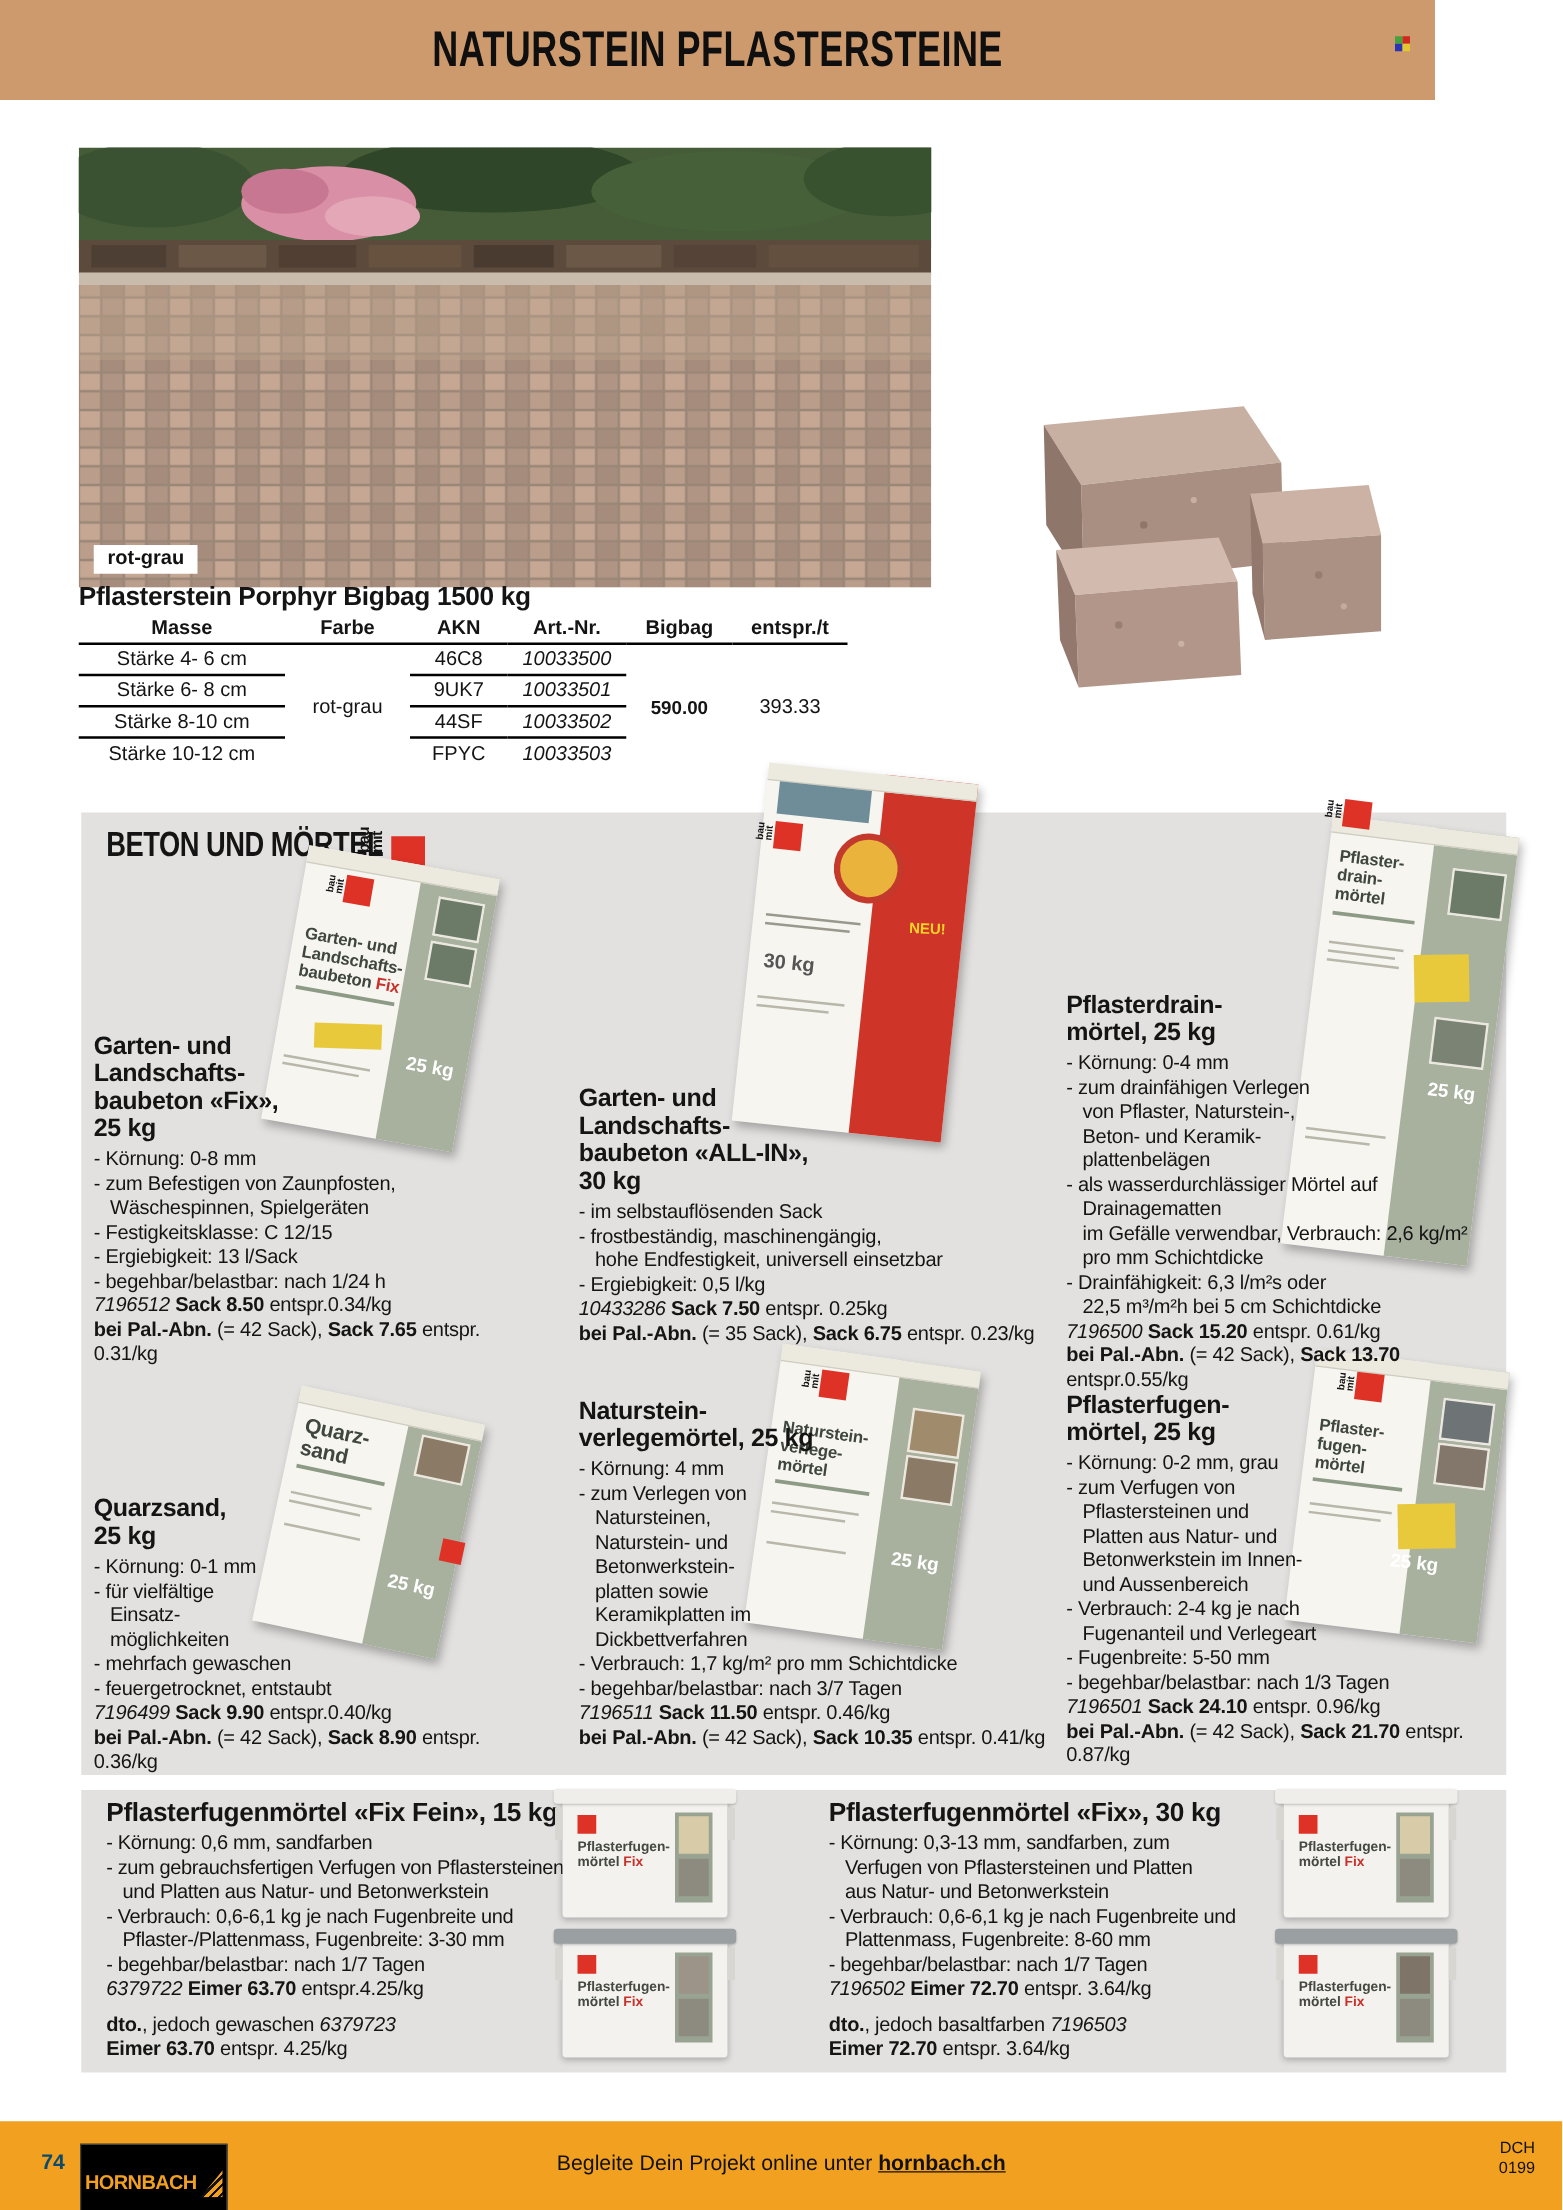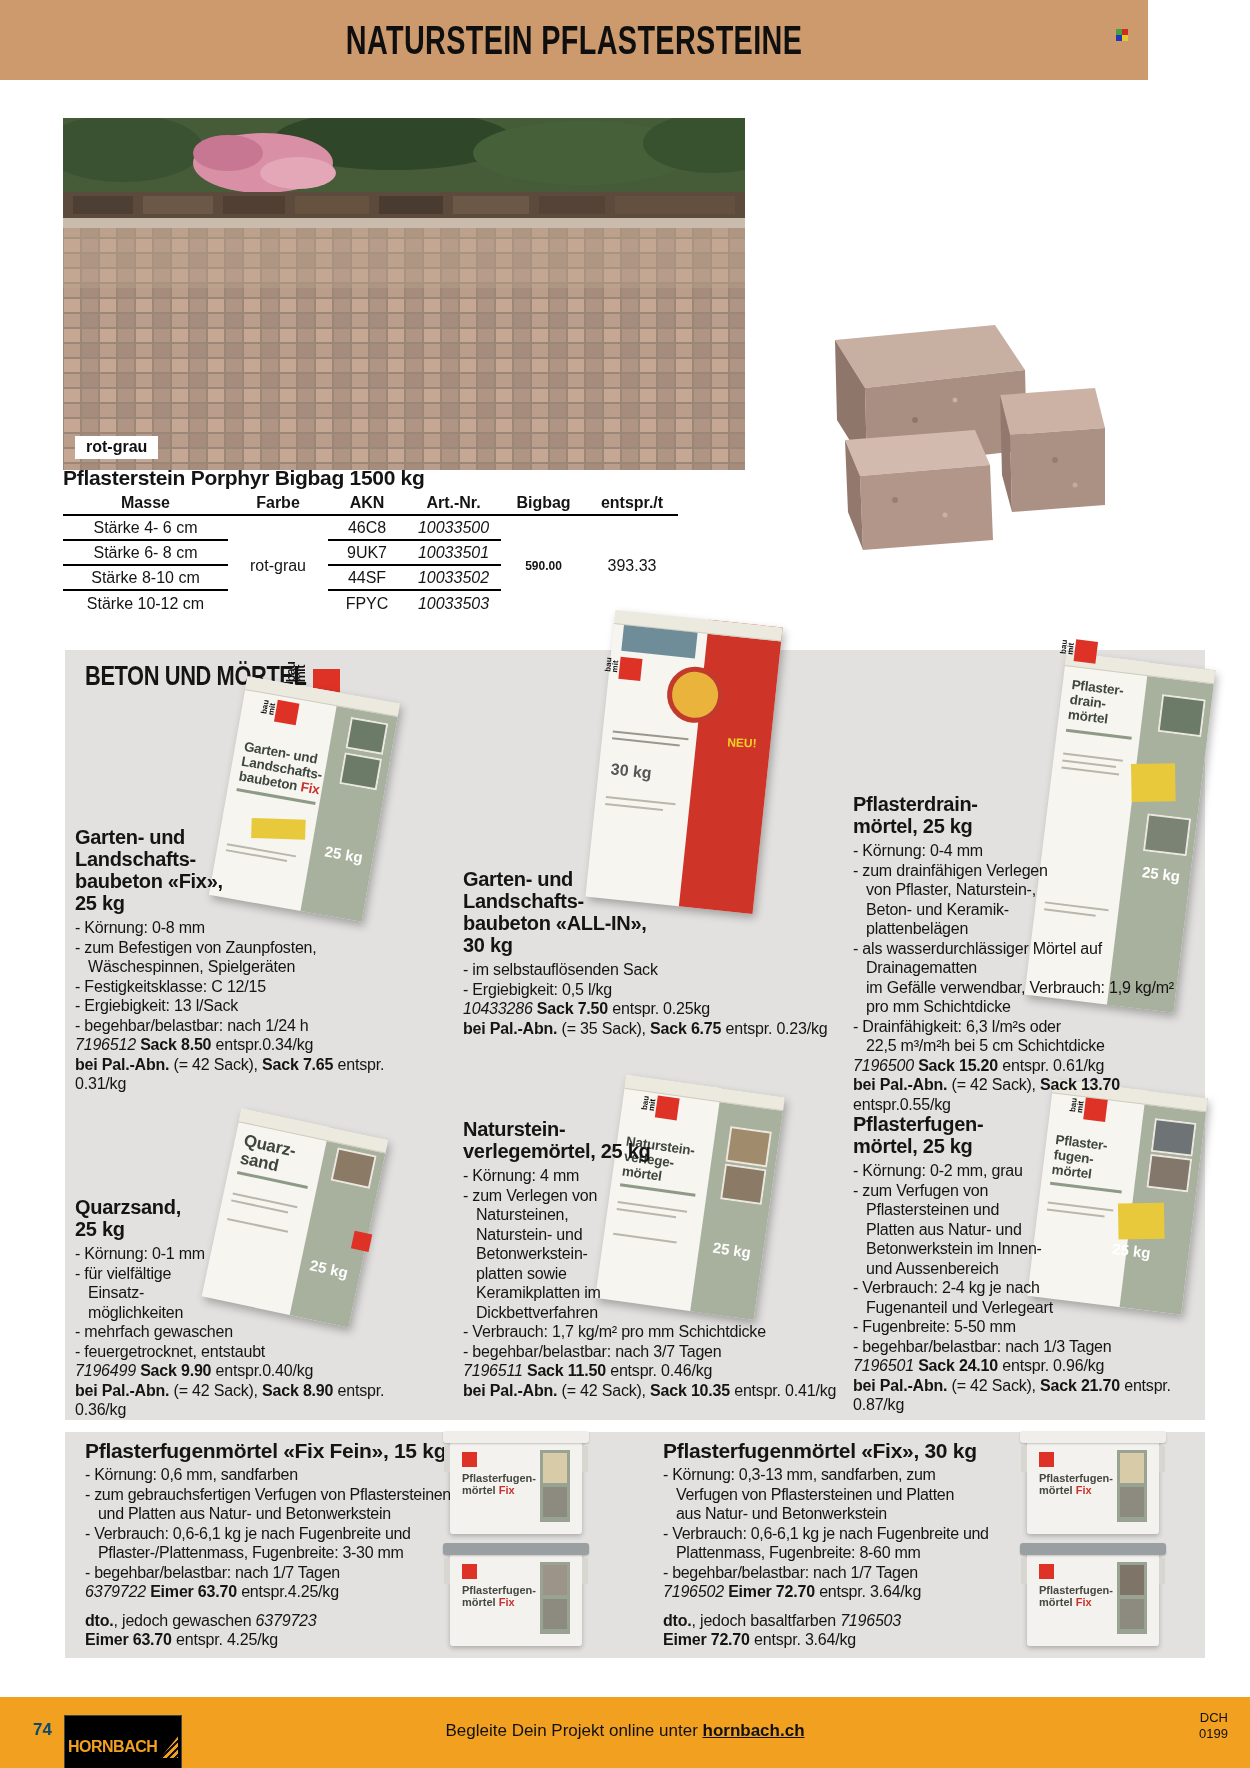--- a/index.html
+++ b/index.html
@@ -27,21 +27,21 @@
   
   .ptitle{position:absolute;left:63px;top:466px;font-size:21px;font-weight:bold;letter-spacing:-.3px;}
   .ptable{position:absolute;left:63px;top:494px;display:grid;
           grid-template-columns:165px 100px 78px 95px 85px 92px;
           grid-template-rows:22px 25px 25px 25px 25px;font-size:16px;}
   .ptable .hd{font-weight:bold;border-bottom:2px solid #000;
               display:flex;align-items:flex-end;justify-content:center;padding-bottom:2px;}
   .ptable .c{display:flex;align-items:center;justify-content:center;}
   .ptable .u{border-bottom:2px solid #000;}
   .it{font-style:italic;}
-  .bb{font-weight:bold;font-size:12px;}
+  .bb{font-weight:bold;font-size:15px;}
 
   
   .gb{position:absolute;left:65px;width:1140px;background:#E2E1E0;}
   .gb1{top:650px;height:770px;}
   .gb2{top:1432px;height:226px;}
 
   .sectitle{position:absolute;left:85px;top:660px;margin:0;font-size:28px;font-weight:bold;
             white-space:nowrap;transform:scaleX(.78);transform-origin:left center;letter-spacing:-.5px;}
   .baumit{position:absolute;left:292px;top:654px;width:50px;height:46px;}
   .baumit .sq{position:absolute;right:2px;bottom:4px;width:27px;height:27px;background:#DE3226;}
@@ -347,37 +347,39 @@
     <div class="pline"><span class="b">bei Pal.-Abn. </span><span>(= 42 Sack), </span><span class="b">Sack 7.65</span><span> entspr. 0.31/kg</span></div>
   </article>
 
   <article class="prod" style="left:463px;top:868px;width:375px;">
     <h3>Garten- und
 Landschafts-
 baubeton «ALL-IN»,
 30 kg</h3>
     <div class="bullets">
       <div class="bullet">- im selbstauflösenden Sack</div>
+      <div class="bullet">- frostbeständig, maschinengängig,
+hohe Endfestigkeit, universell einsetzbar</div>
       <div class="bullet">- Ergiebigkeit: 0,5 l/kg</div>
     </div>
     <div class="pline"><span class="i">10433286 </span><span class="b">Sack 7.50</span><span> entspr. 0.25kg</span></div>
     <div class="pline"><span class="b">bei Pal.-Abn. </span><span>(= 35 Sack), </span><span class="b">Sack 6.75</span><span> entspr. 0.23/kg</span></div>
   </article>
 
   <article class="prod" style="left:853px;top:793px;width:360px;">
     <h3>Pflasterdrain-
 mörtel, 25 kg</h3>
     <div class="bullets">
       <div class="bullet">- Körnung: 0-4 mm</div>
       <div class="bullet">- zum drainfähigen Verlegen
 von Pflaster, Naturstein-,
 Beton- und Keramik-
 plattenbelägen</div>
       <div class="bullet">- als wasserdurchlässiger Mörtel auf Drainagematten
-im Gefälle verwendbar, Verbrauch: 1,9 kg/m²
+im Gefälle verwendbar, Verbrauch: 2,6 kg/m²
 pro mm Schichtdicke</div>
       <div class="bullet">- Drainfähigkeit: 6,3 l/m²s oder
 22,5 m³/m²h bei 5 cm Schichtdicke</div>
     </div>
     <div class="pline"><span class="i">7196500 </span><span class="b">Sack 15.20</span><span> entspr. 0.61/kg</span></div>
     <div class="pline"><span class="b">bei Pal.-Abn. </span><span>(= 42 Sack), </span><span class="b">Sack 13.70</span><span> entspr.0.55/kg</span></div>
   </article>
 
   <article class="prod" style="left:75px;top:1196px;width:360px;">
     <h3>Quarzsand,

